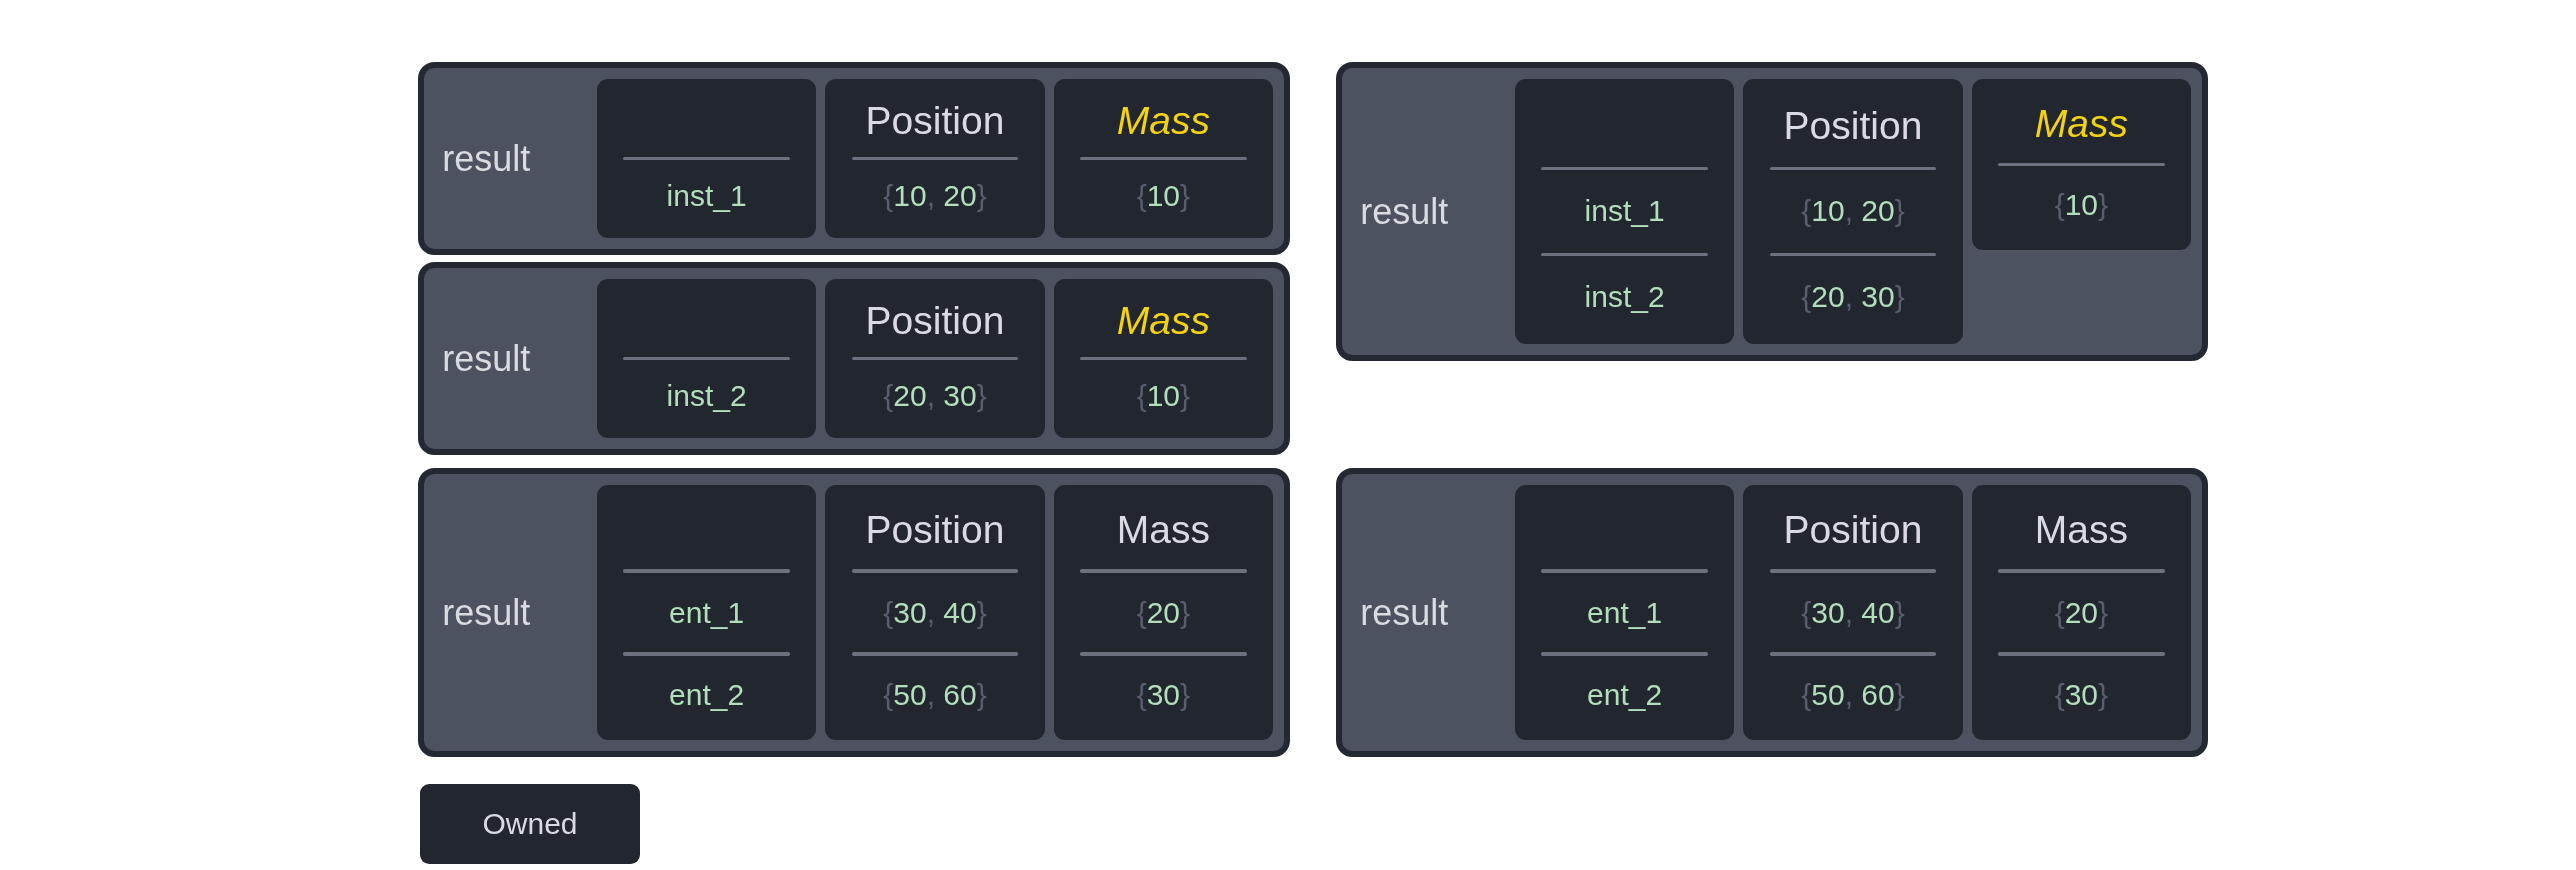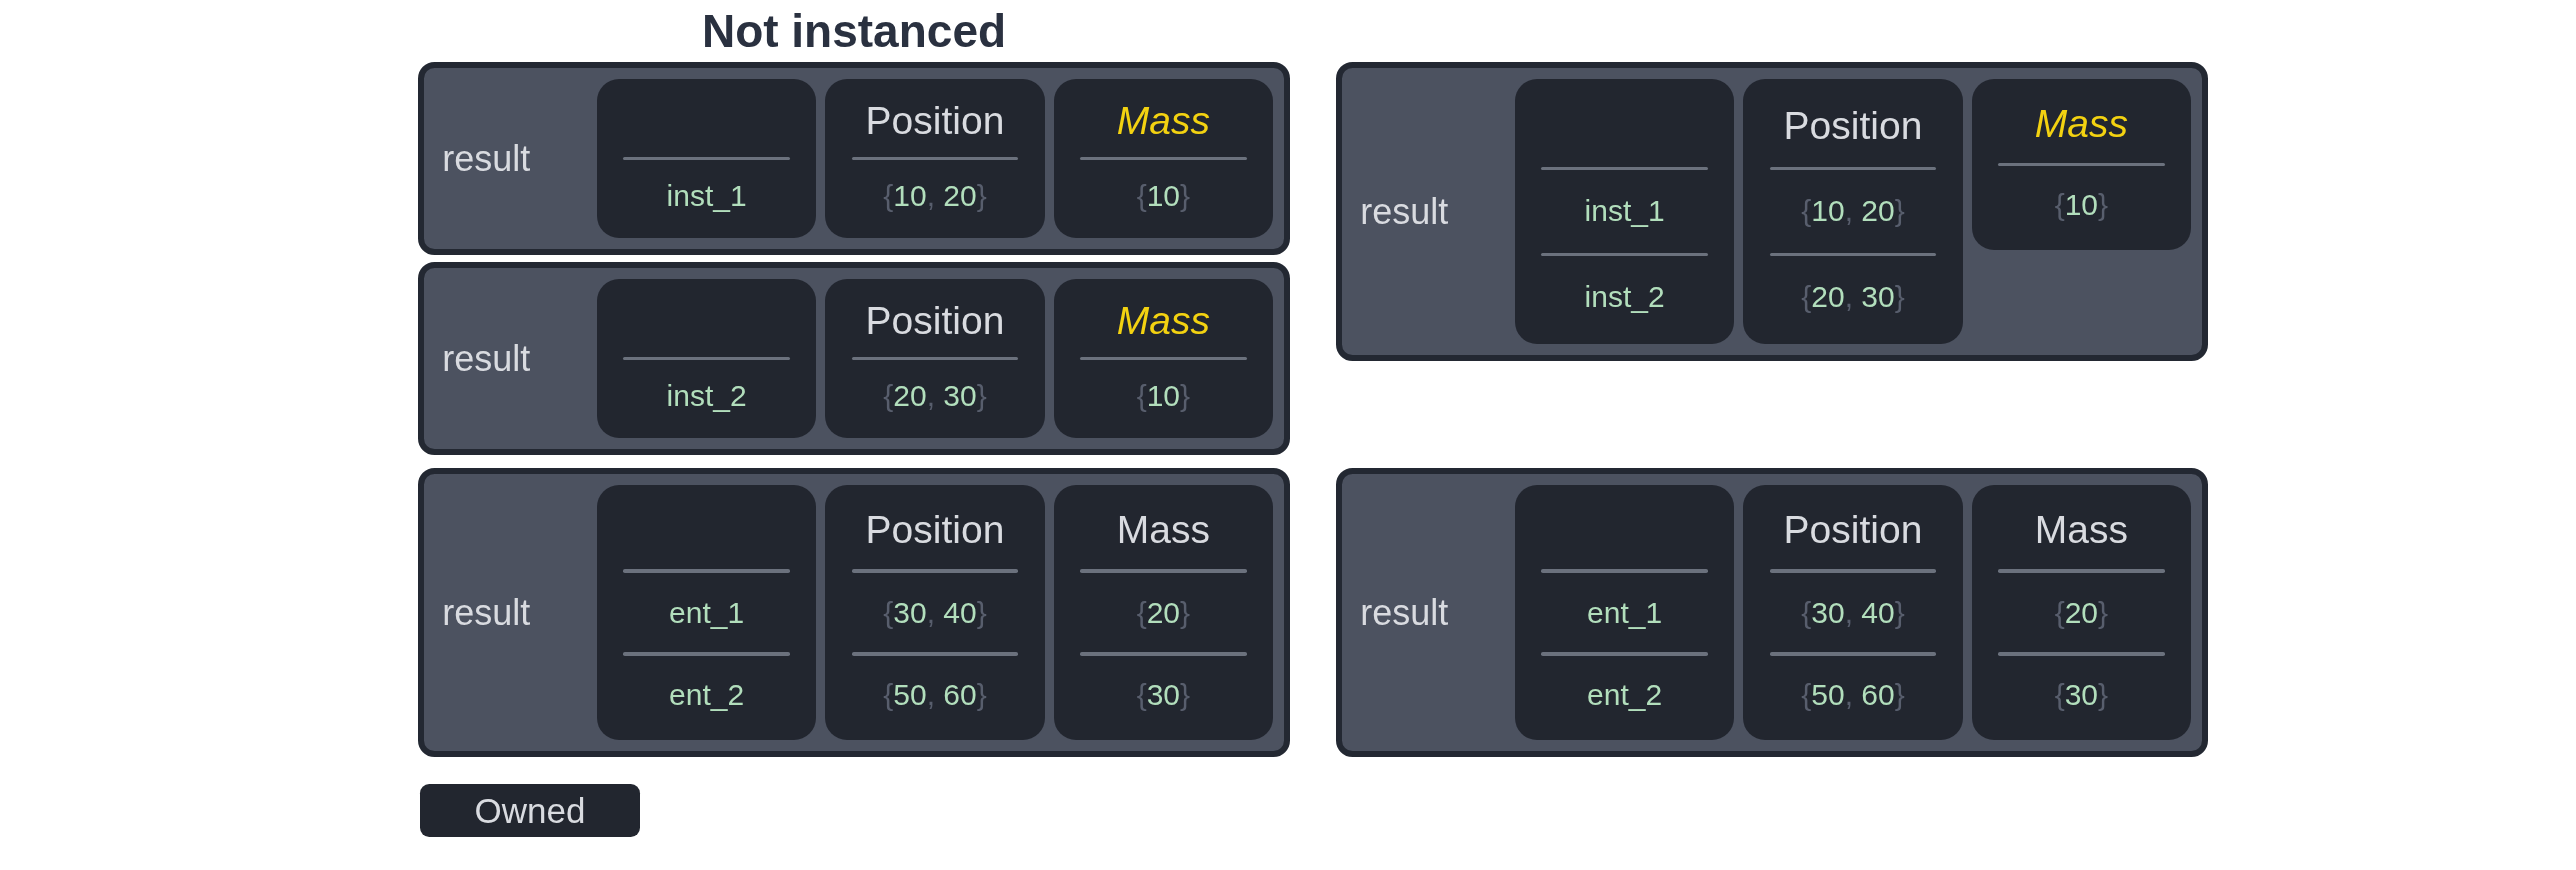--- a/index.html
+++ b/index.html
@@ -52,21 +52,21 @@
   }
   .cells {
     display: flex;
     flex: 1;
     gap: 9.2px;
     align-items: stretch;
   }
   .cell {
     flex: 1;
     background: var(--cellbg);
-    border-radius: 22px;
+    border-radius: 11px;
     display: flex;
     flex-direction: column;
     padding: 5.5px 0;
     min-width: 0;
   }
   .cell.short {
     align-self: flex-start;
     height: 171px;
   }
   .zone {
@@ -92,37 +92,36 @@
 
   .legend {
     position: absolute;
     left: 420px;
     top: 784px;
     display: flex;
     gap: 18.4px;
   }
   .legend-box {
     width: 220px;
-    height: 53px;
+    height: 80px;
     background: var(--cellbg);
     border-radius: 9.2px;
     display: flex;
     align-items: center;
     justify-content: center;
-    font-size: 35px;
+    font-size: 30px;
   }
   .owned-text  { color: var(--white); }
   .shared-text { color: var(--yellow); font-style: italic; }
 </style>
 </head>
 <body>
 
 <div class="canvas">
 
-  <div class="title title-left">Not instanced</div>
 
   <div class="block pos-l1">
       <div class="row-label">result</div>
       <div class="cells">
         <div class="cell">
           <div class="zone header"></div>
           <div class="divider"></div>
           <div class="zone value"><span class="green">inst_1</span></div>
         </div>
         <div class="cell">

